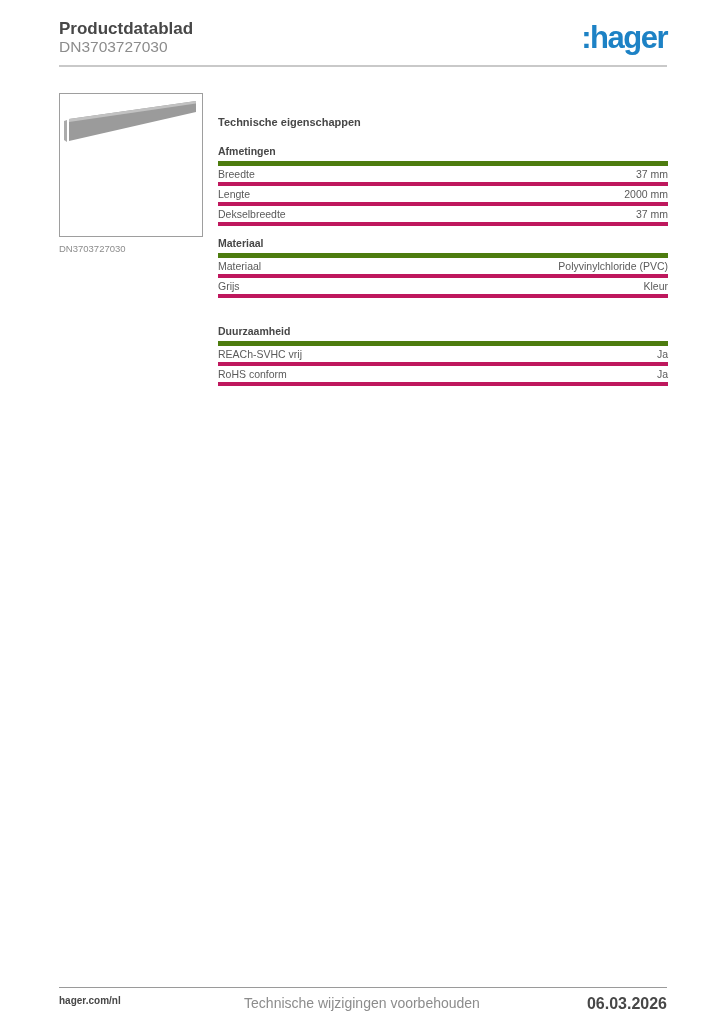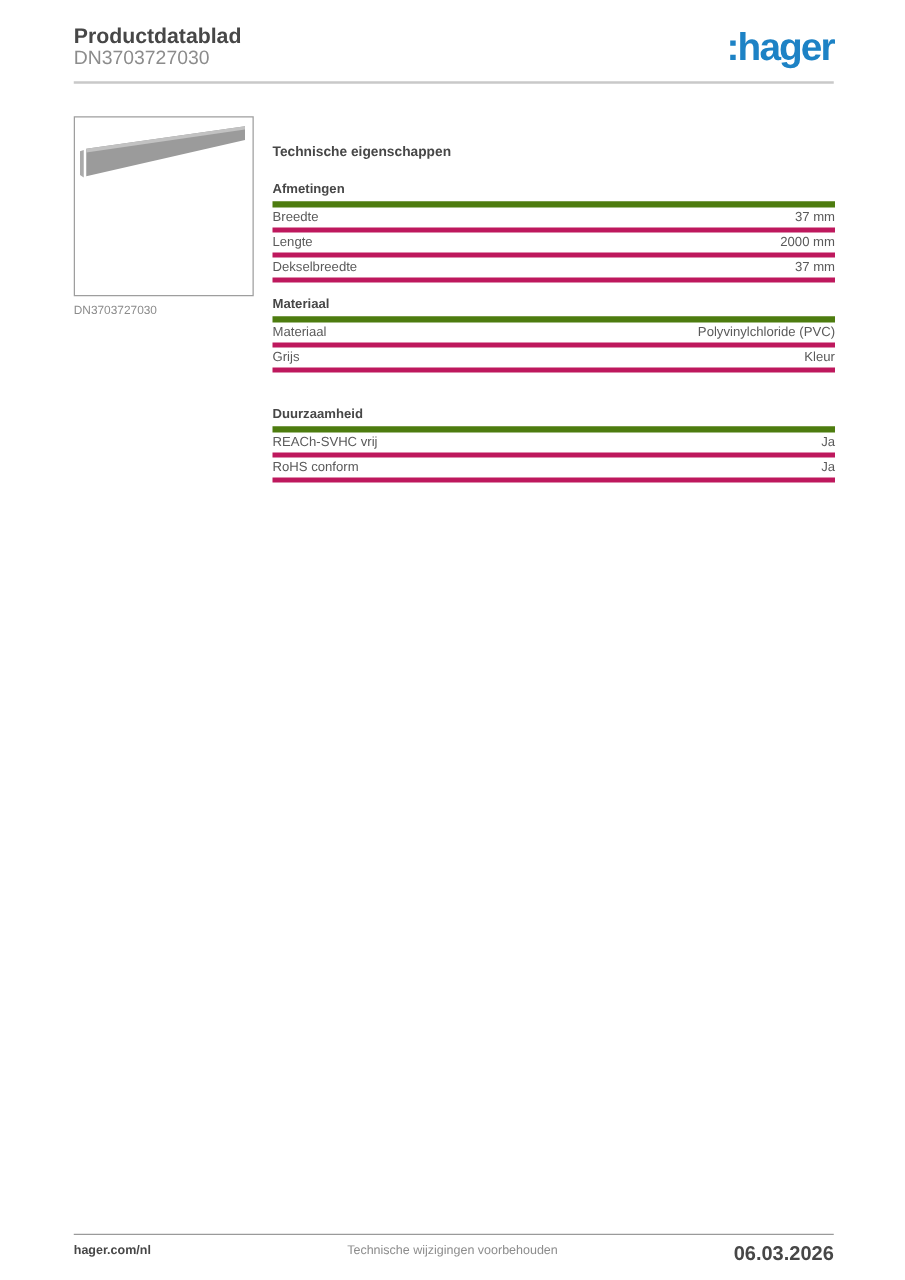--- a/index.html
+++ b/index.html
@@ -75,21 +75,21 @@
   .footer-rule {
     position: absolute; left: 59px; right: 57px; top: 987px;
     height: 1px; background: #9a9a9a;
   }
   .footer-left {
     position: absolute; left: 59px; top: 995px;
     font-size: 10px; font-weight: bold; color: #474747; text-decoration: none;
   }
   .footer-center {
     position: absolute; left: 100px; right: 100px; top: 995px; text-align: center;
-    font-size: 10px; color: #8c8c8c;
+    font-size: 14px; color: #8c8c8c;
   }
   .footer-right {
     position: absolute; right: 57px; top: 995px;
     font-size: 16px; font-weight: bold; color: #474747;
   }
 </style>
 </head>
 <body>
 
 <div class="page">

